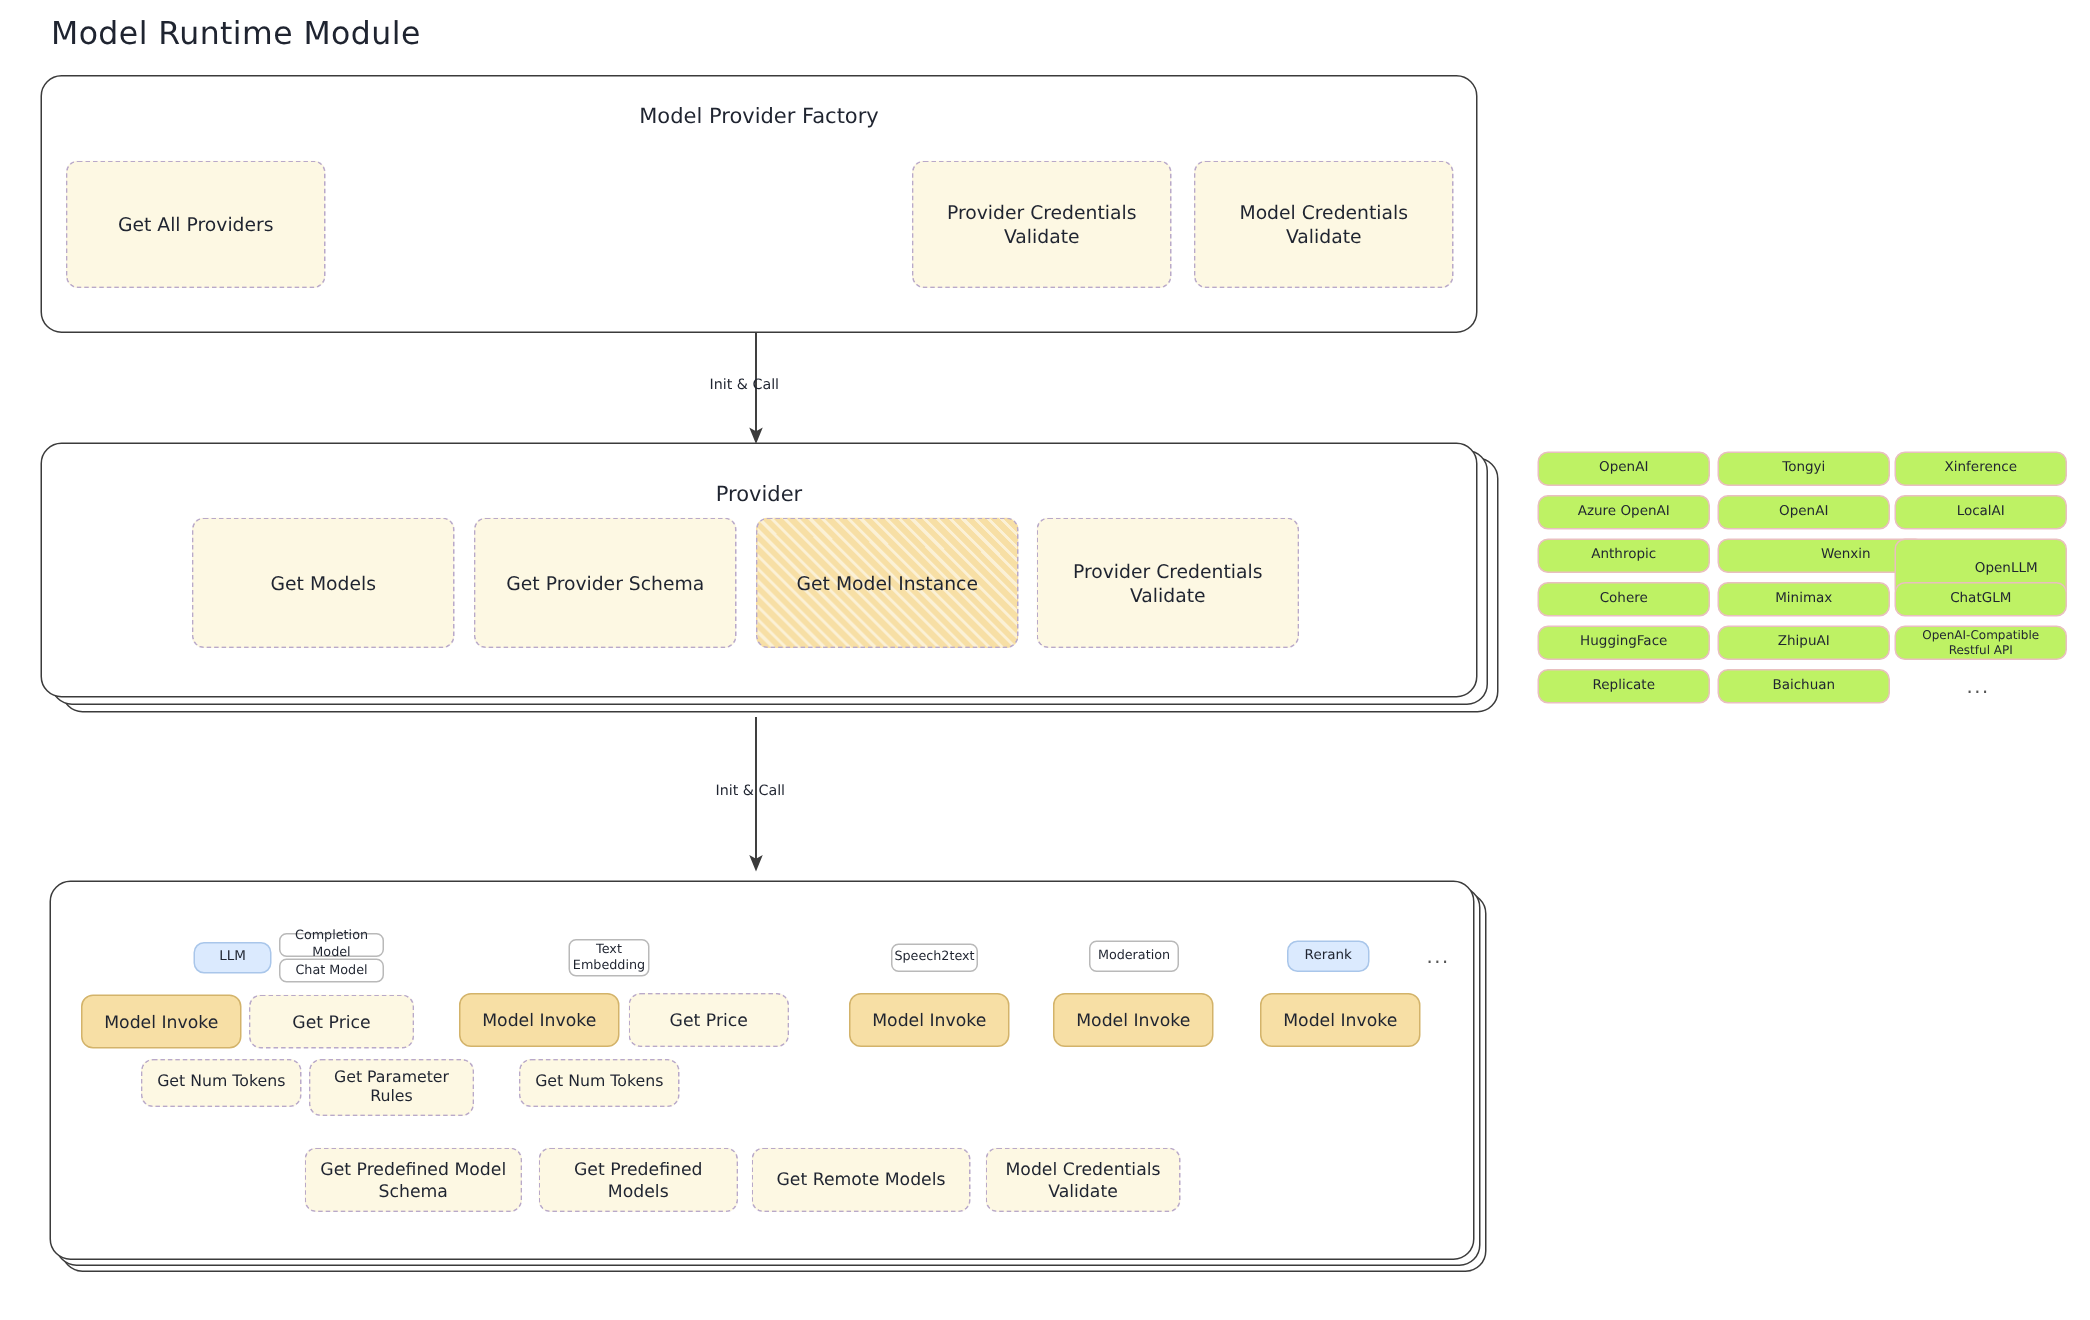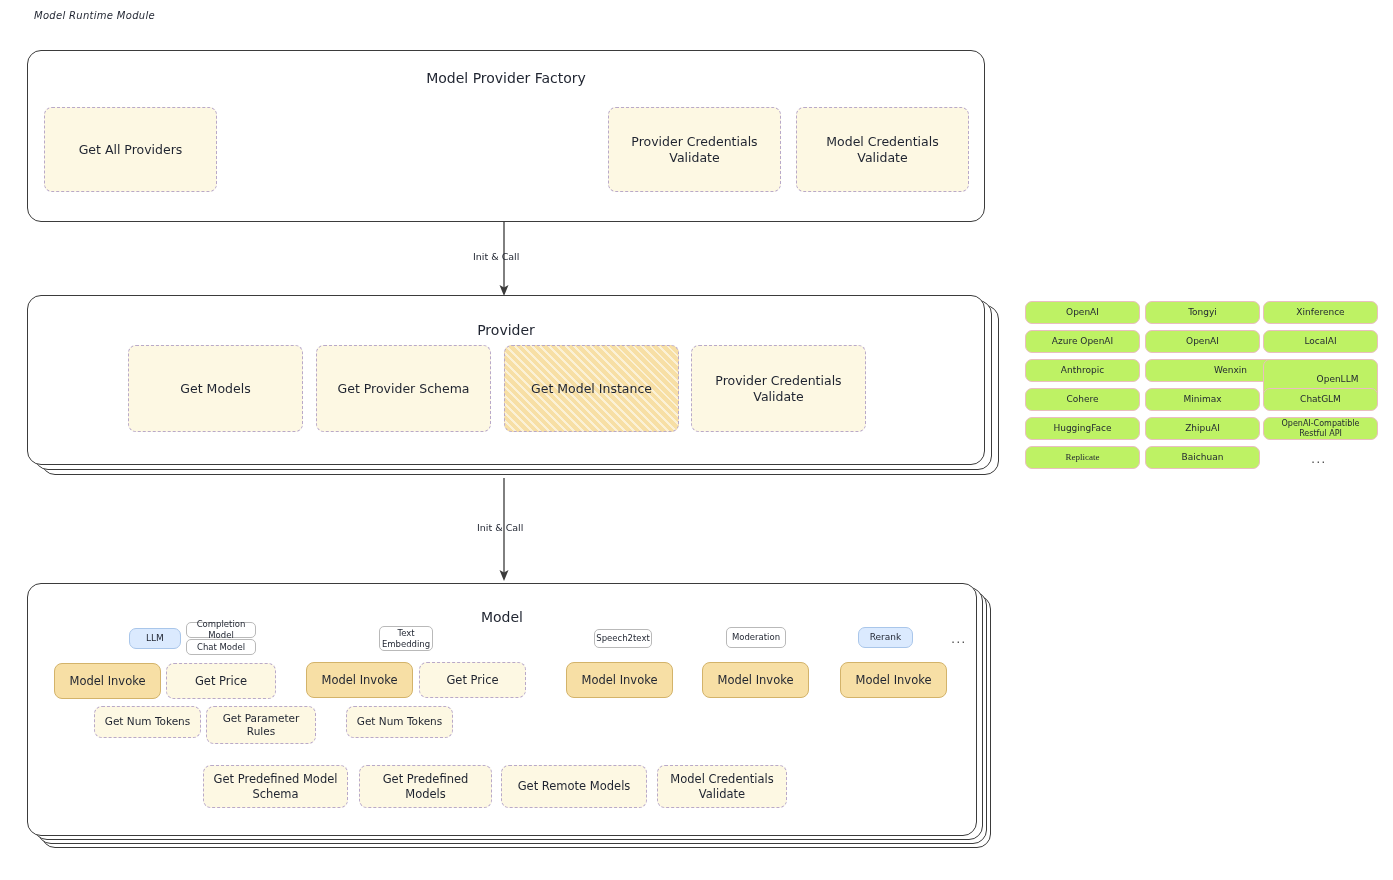--- a/index.html
+++ b/index.html
@@ -18,24 +18,23 @@
   .canvas {
     position: absolute;
     inset: 0;
   }
 
   
   #diagram-title {
     position: absolute;
     left: 34px;
     top: 10px;
-    font-size: 10px;
+    font-size: 21px;
     letter-spacing: 0.3px;
     color: #1f2430;
-    font-style: italic;
   }
 
   
   .group-box {
     position: absolute;
     border: 1.4px solid #3b3b3b;
     border-radius: 14px;
     background: #ffffff;
     box-sizing: border-box;
   }
@@ -182,21 +181,21 @@
   </div>
   <div class="node pink" style="left:1025px; top:359px; width:115px; height:23px;">
     <span>Anthropic</span>
   </div>
   <div class="node pink" style="left:1025px; top:388px; width:115px; height:23px;">
     <span>Cohere</span>
   </div>
   <div class="node pink" style="left:1025px; top:417px; width:115px; height:23px;">
     <span>HuggingFace</span>
   </div>
-  <div class="node pink" style="left:1025px; top:446px; width:115px; height:23px;font-family:Liberation Serif, serif;">
+  <div class="node pink" style="left:1025px; top:446px; width:115px; height:23px;">
     <span>Replicate</span>
   </div>
 
   <div class="node pink" style="left:1145px; top:301px; width:115px; height:23px;">
     <span>Tongyi</span>
   </div>
   <div class="node pink" style="left:1145px; top:330px; width:115px; height:23px;">
     <span>OpenAI</span>
   </div>
   <div class="node pink" style="left:1145px; top:359px; width:139px; height:23px;padding-left:38px;">
@@ -231,23 +230,20 @@
 
   <svg class="arrow-svg" style="left:494px; top:478px;" width="20" height="105" viewBox="0 0 20 105">
     <path d="M10 0 L10 95" stroke="#3b3b3b" stroke-width="1.3" fill="none"></path>
     <path d="M10 103 L5.5 92 L10 94.5 L14.5 92 Z" fill="#3b3b3b"></path>
   </svg>
   <div class="arrow-label" style="left:477px; top:522px;">Init &amp; Call</div>
 
   <div class="stack-layer" style="left:41px; top:595px; width:950px; height:253px;"></div>
   <div class="stack-layer" style="left:37px; top:591px; width:950px; height:253px;"></div>
   <div class="stack-layer" style="left:33px; top:587px; width:950px; height:253px;"></div>
-  <div class="group-box" style="left:27px; top:583px; width:950px; height:253px;">
-    <div class="group-title" style="top:25px;">Model</div>
-  </div>
 
   <div class="node blue" style="left:129px; top:628px; width:52px; height:21px;">
     <span>LLM</span>
   </div>
   <div class="node white-small" style="left:186px; top:622px; width:70px; height:16px;">
     <span>Completion Model</span>
   </div>
   <div class="node white-small" style="left:186px; top:639px; width:70px; height:16px;">
     <span>Chat Model</span>
   </div>

